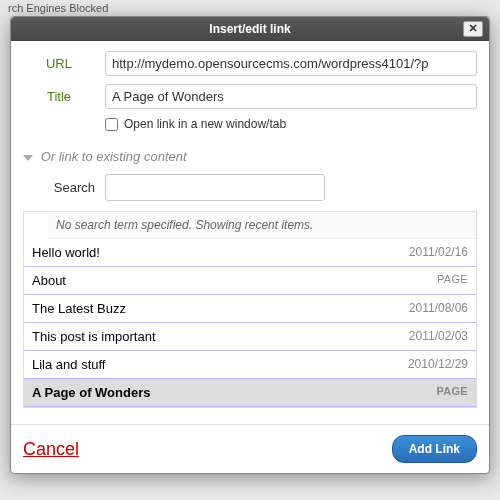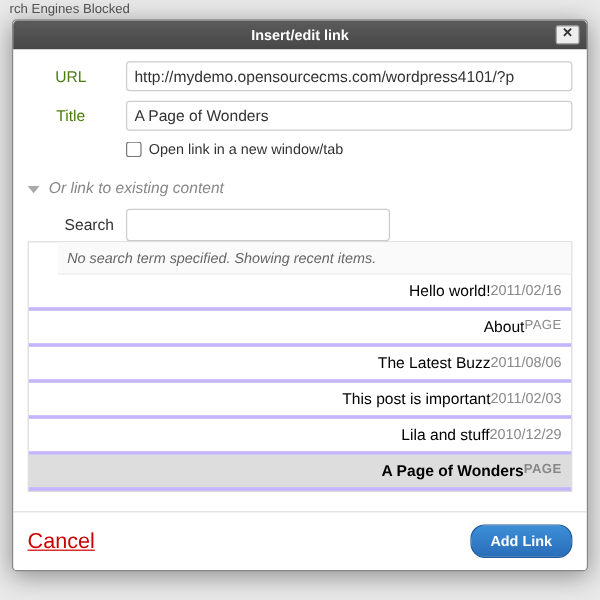--- a/index.html
+++ b/index.html
@@ -12,26 +12,26 @@
 .content { padding: 10px 12px 8px 12px; }
 .instr { color: #777; font-style: italic; margin-bottom: 10px; font-size: 13px; }
 .row { display: flex; align-items: center; margin-bottom: 8px; }
 .row label { width: 82px; text-align: center; padding-right: 10px; color: #4d7c0f; font-size: 13px; }
 .row input[type=text] { flex: 1; padding: 4px 6px; border: 1px solid #ccc; border-radius: 3px; font-size: 13px; color: #333; }
 .chk-row { margin-left: 82px; display: flex; align-items: center; margin-bottom: 6px; }
 .chk-row input { margin-right: 6px; width: 13px; height: 13px; }
 .chk-row span { font-size: 12px; color: #333; }
 .collapse { color: #888; font-style: italic; margin: 18px 0 10px 0; font-size: 13px; }
 .tri { display: inline-block; width: 0; height: 0; border-left: 5px solid transparent; border-right: 5px solid transparent; border-top: 6px solid #aaa; margin-right: 4px; vertical-align: middle; }
-.search-row { display: flex; align-items: center; }
+.search-row { display: flex; align-items: center; margin-bottom: 10px; }
 .search-row label { width: 82px; text-align: right; padding-right: 10px; color: #333; font-size: 13px; }
 .search-row input { width: 220px; padding: 5px 6px; border: 1px solid #ccc; border-radius: 3px; }
 .list { border: 1px solid #ddd; background: #fff; }
 .list-head { padding: 6px 8px; color: #666; font-style: italic; border-bottom: 1px solid #eee; background: #fafafa; font-size: 12px; margin-left: 24px; }
-.list-item { display: flex; justify-content: flex-end; padding: 6px 8px; border-bottom: 3px solid #c4b5fd; cursor: pointer; font-size: 13px; }
+.list-item { display: flex; justify-content: space-between; padding: 6px 8px; border-bottom: 1px solid #c4b5fd; cursor: pointer; font-size: 13px; }
 .list-item.selected { background: #ddd; font-weight: bold; }
 .list-item .meta { color: #888; font-size: 11px; text-transform: uppercase; letter-spacing: 0.3px; }
 .list-item .meta.date { text-transform: none; letter-spacing: 0; font-size: 12px; }
 .footer { display: flex; justify-content: space-between; align-items: center; padding: 10px 12px; border-top: 1px solid #ddd; margin-top: 8px; }
 .cancel { color: #c00; text-decoration: underline; font-size: 18px; cursor: pointer; }
 .add-btn { background: linear-gradient(#3d8fd8,#2a6db8); color: #fff; border: 1px solid #1d5a9a; padding: 6px 16px; border-radius: 12px; font-size: 12px; font-weight: bold; cursor: pointer; }
 </style>
 </head>
 <body>
 

